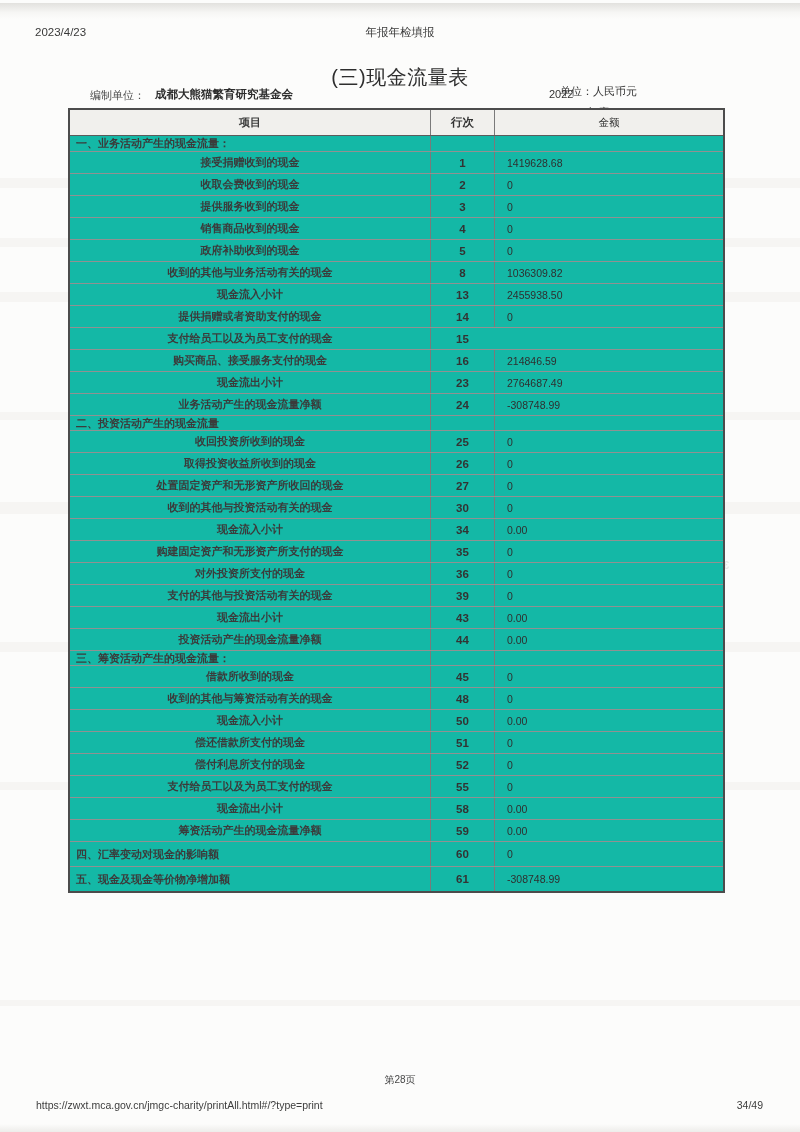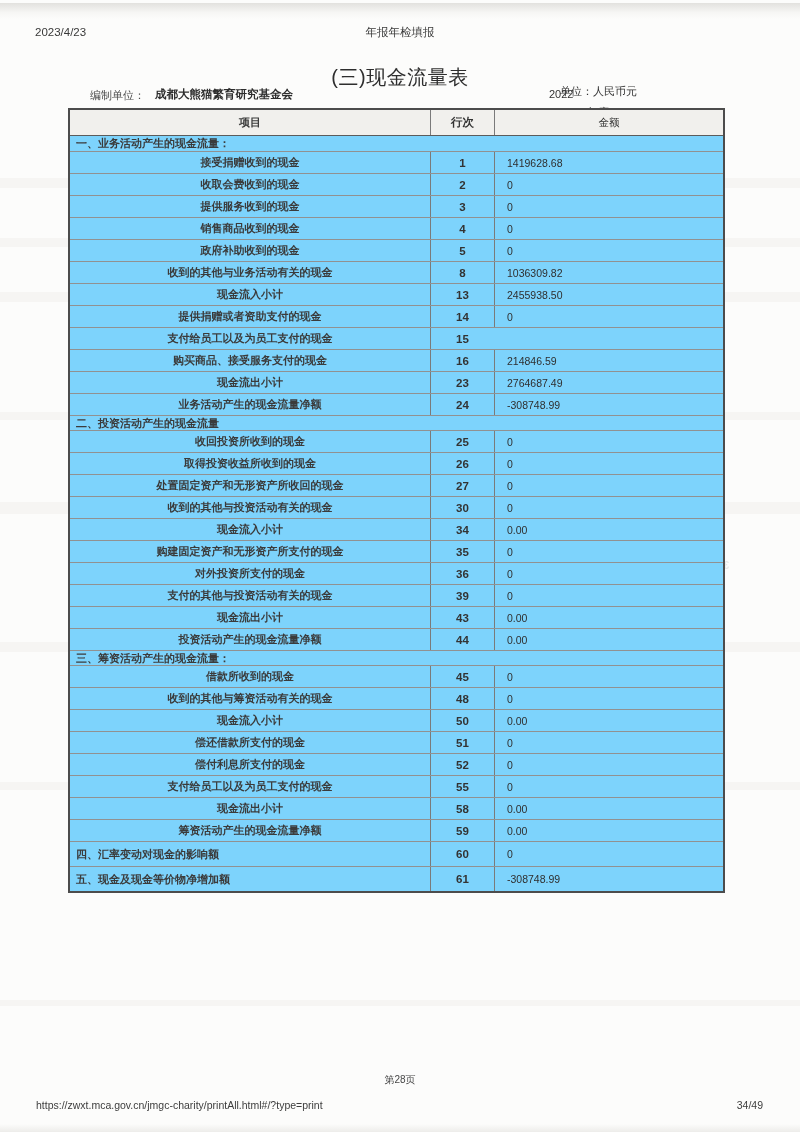--- a/index.html
+++ b/index.html
@@ -29,27 +29,27 @@
   .meta-line { position:absolute; left:0; top:86px; width:688px; height:16px; font-size:11px;margin-left:22px; }
   .meta-prepared-label { position:absolute; left:68px; top:2px; color:#4a4a4a; }
   .meta-prepared-value { position:absolute; left:133px; top:1px; font-weight:700; font-size:11.5px; color:#2d2d2d; }
   .meta-year { position:absolute; left:527px; top:2px; color:#333; }
   .meta-year-label { position:absolute; left:565px; top:19px; color:#333; }
   .meta-unit { position:absolute; right:73px; top:-2px; color:#333; font-weight:500; }
 
   .cash-table {
     position:absolute; left:68px; top:108px; width:657px;
     border:2px solid #4c4c4c;
-    background:#7dd3fc;
+    background:#14b8a6;
   }
   .thead { display:flex; height:26px; background:#f1f0ed; border-bottom:1px solid #5c5c5c; }
   .thead .cell { font-weight:700; font-size:12px; color:#333; }
   .trow { display:flex; border-top:1px solid #919191; }
   .trow:first-child { border-top:none; }
-  .trow.section { height:15px;flex-direction:column; }
+  .trow.section { height:15px; }
   .trow.data { height:22px; }
   .trow.major { height:25px; }
   .cell { display:flex; align-items:center; border-left:1px solid #7a7a7a; overflow:hidden; }
   .cell:first-child { border-left:none; }
   .cell.item { width:360px; justify-content:center; font-weight:700; font-size:11px; color:#3b3b3b; }
   .cell.line { width:64px; justify-content:center; font-weight:700; font-size:11.5px; color:#333; }
   .cell.amount { flex:1; padding-left:12px; font-size:10.5px; font-weight:400; color:#2f2f2f; }
   .trow.section .cell.item, .trow.major .cell.item { justify-content:flex-start; padding-left:6px; }
   .trow.section .cell.item { font-size:11px; }
 

